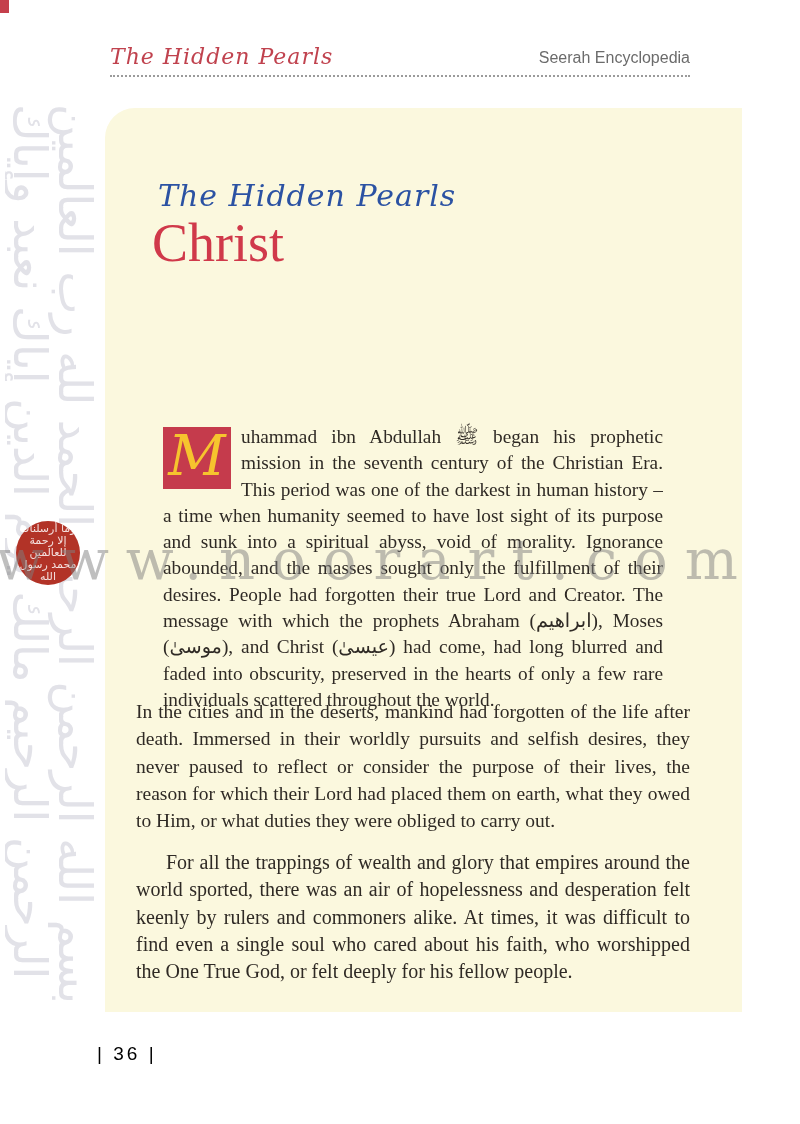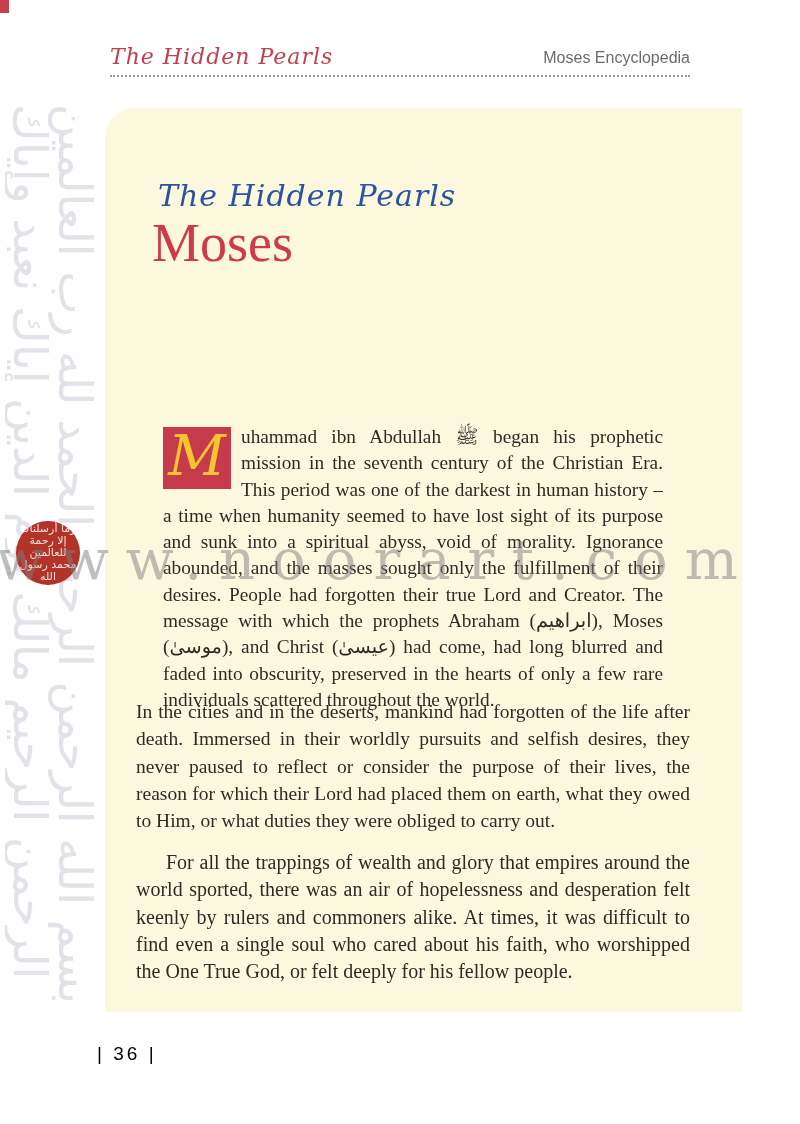--- a/index.html
+++ b/index.html
@@ -158,31 +158,31 @@
   }
 </style>
 </head>
 <body>
 
 <div class="page">
 
   <div class="corner-mark"></div>
 
   <div class="header-left">The Hidden Pearls</div>
-  <div class="header-right">Moses Encyclopedia</div>
+  <div class="header-right">Seerah Encyclopedia</div>
   <div class="header-rule"></div>
 
   <div class="margin-art">بسم الله الرحمن الرحيم الحمد لله رب العالمين الرحمن الرحيم مالك يوم الدين إياك نعبد وإياك نستعين اهدنا الصراط المستقيم صراط الذين أنعمت عليهم بسم الله الرحمن الرحيم الحمد لله رب العالمين الرحمن الرحيم مالك يوم الدين إياك نعبد وإياك نستعين اهدنا الصراط المستقيم</div>
 
   <div class="card"></div>
 
   <div class="series-title">The Hidden Pearls</div>
 
   <div class="main-title">
-    <div>Moses</div>
+    <div>Christ</div>
   </div>
 
   <div class="seal">وما أرسلناك إلا رحمة للعالمين محمد رسول الله</div>
 
   <div class="body-text para1">
     <span class="dropcap">M</span><span>uhammad ibn Abdullah ﷺ began his prophetic mission in the seventh century of the Christian Era. This period was one of the darkest in human history – a time when humanity seemed to have lost sight of its purpose and sunk into a spiritual abyss, void of morality. Ignorance abounded, and the masses sought only the fulfillment of their desires. People had forgotten their true Lord and Creator. The message with which the prophets Abraham (ابراهيم), Moses (موسىٰ), and Christ (عيسىٰ) had come, had long blurred and faded into obscurity, preserved in the hearts of only a few rare individuals scattered throughout the world.</span>
   </div>
 
   <div class="body-text para2">In the cities and in the deserts, mankind had forgotten of the life after death. Immersed in their worldly pursuits and selfish desires, they never paused to reflect or consider the purpose of their lives, the reason for which their Lord had placed them on earth, what they owed to Him, or what duties they were obliged to carry out.</div>
 

